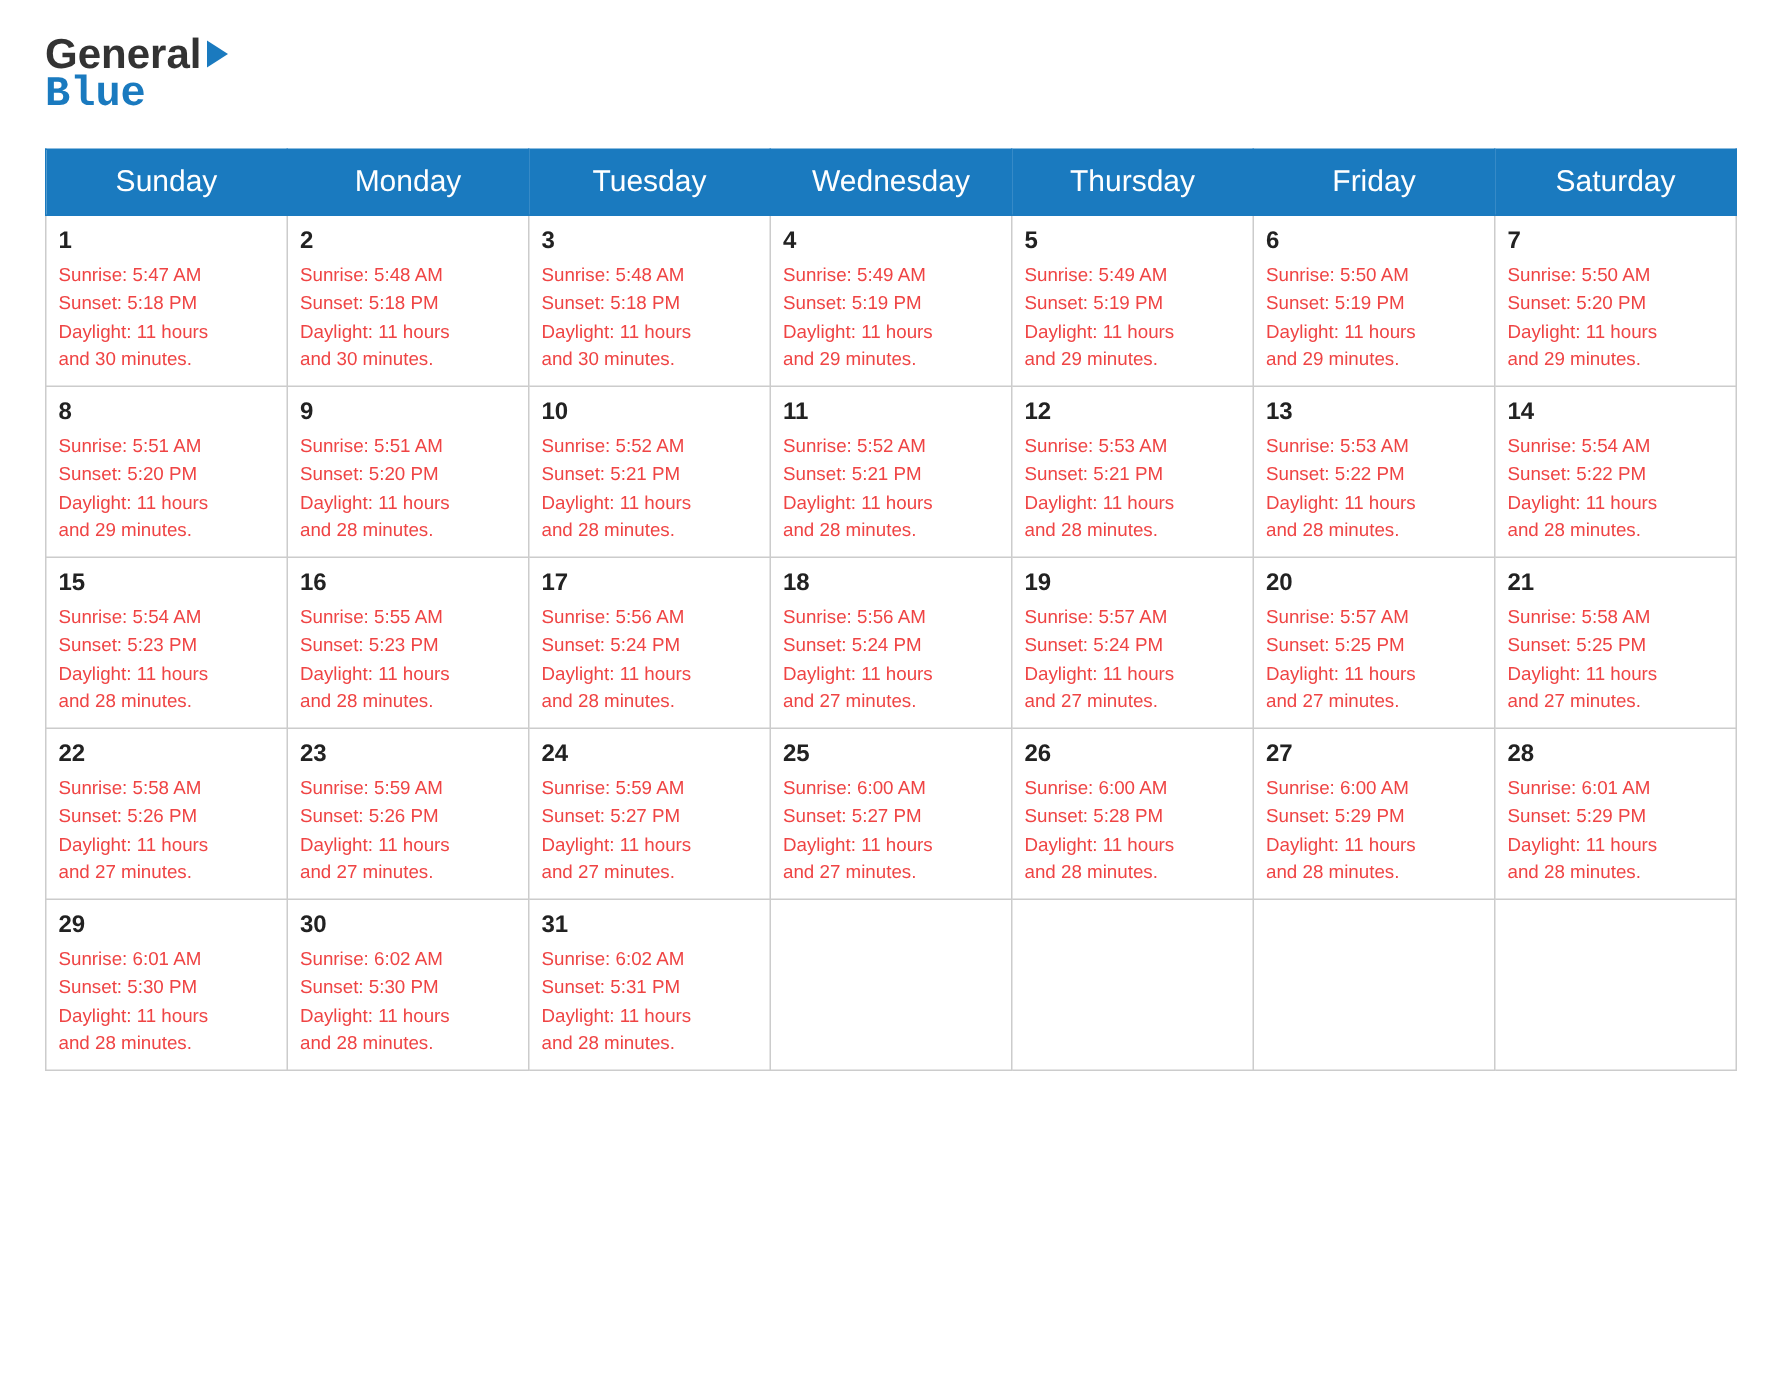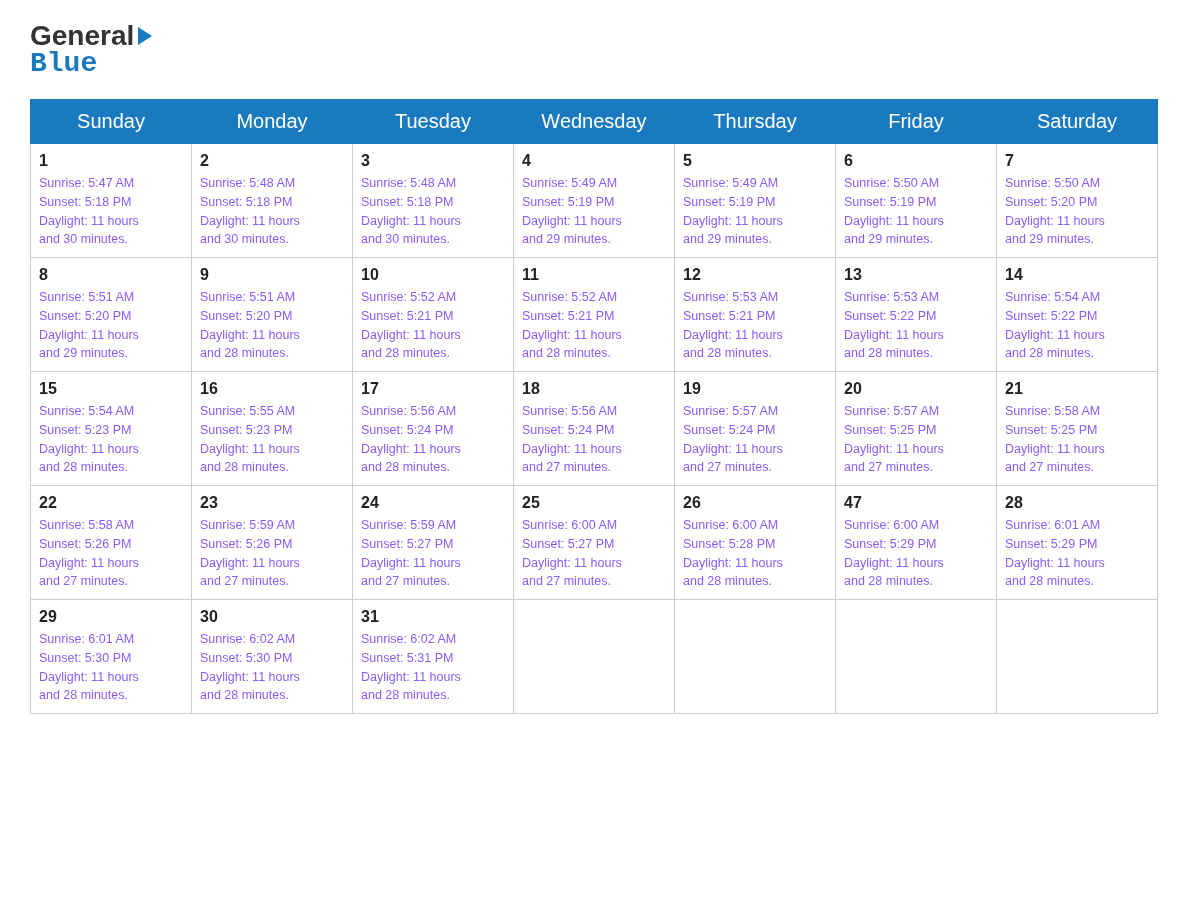--- a/index.html
+++ b/index.html
@@ -72,21 +72,21 @@
     }
     .day-number {
       font-size: 16px;
       font-weight: bold;
       margin-bottom: 4px;
       color: #222;
     }
     .day-info {
       font-size: 12.5px;
       line-height: 1.5;
-      color: #8b5cf6;
+      color: #ef4444;
     }
     .empty-cell {
       background: #fff;
     }
     .calendar tr td {
       height: 110px;
     }
     .calendar tr:last-child td {
       height: 110px;
       margin-left: 24px;
@@ -225,21 +225,21 @@
         </td>
         <td>
           <div class="day-number">25</div>
           <div class="day-info">Sunrise: 6:00 AM<br>Sunset: 5:27 PM<br>Daylight: 11 hours<br>and 27 minutes.</div>
         </td>
         <td>
           <div class="day-number">26</div>
           <div class="day-info">Sunrise: 6:00 AM<br>Sunset: 5:28 PM<br>Daylight: 11 hours<br>and 28 minutes.</div>
         </td>
         <td>
-          <div class="day-number">47</div>
+          <div class="day-number">27</div>
           <div class="day-info">Sunrise: 6:00 AM<br>Sunset: 5:29 PM<br>Daylight: 11 hours<br>and 28 minutes.</div>
         </td>
         <td>
           <div class="day-number">28</div>
           <div class="day-info">Sunrise: 6:01 AM<br>Sunset: 5:29 PM<br>Daylight: 11 hours<br>and 28 minutes.</div>
         </td>
       </tr>
       <tr>
         <td>
           <div class="day-number">29</div>

